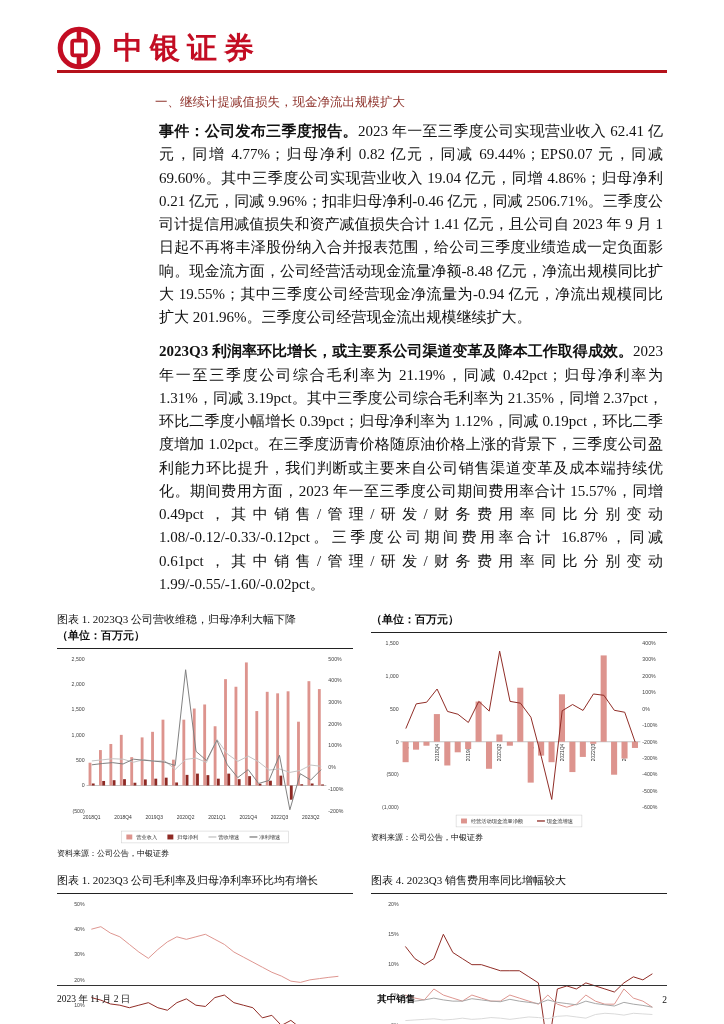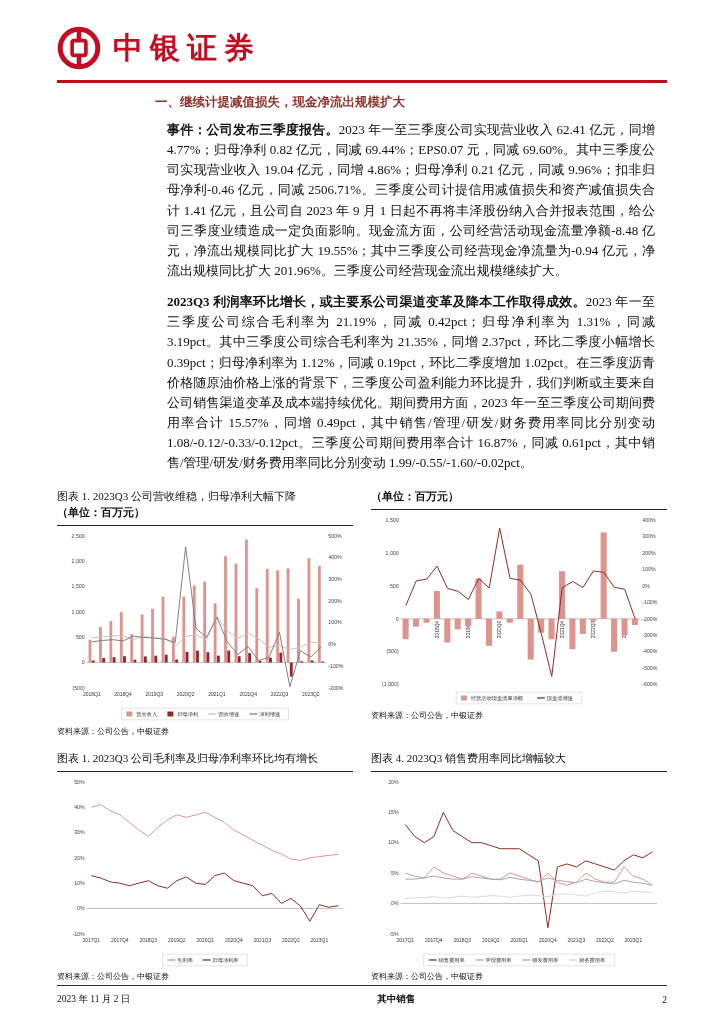--- a/index.html
+++ b/index.html
@@ -1,25 +1,25 @@
 <!DOCTYPE html>
 <html><head>
 <meta charset="utf-8">
 <style>
   html,body{margin:0;padding:0;background:#e9e9e9;}
   .page{width:724px;height:1024px;position:relative;background:#fff;margin:0 auto;
         font-family:"Liberation Serif","DejaVu Serif",serif;color:#111;overflow:hidden;}
   .header{position:absolute;left:57px;right:57px;top:26px;display:flex;align-items:center;gap:12px;
-          padding-bottom:10px;border-bottom:3px solid #b5121b;}
+          border-bottom:3px solid #b5121b;}
   .logo{width:44px;height:44px;flex:0 0 auto;}
   .brand{font-size:30px;font-weight:bold;color:#c30d23;letter-spacing:7px;line-height:1;}
   .content{position:absolute;left:57px;right:57px;top:94px;}
   .text-block{margin-left:98px;}
-  h2.section{font-size:12.5px;color:#8f332c;margin:0 0 9px;font-weight:bold;}
-  p.para{font-size:13px;line-height:1.55;text-align:justify;margin:0 12px 11px;}
+  h2.section{font-size:12.5px;color:#8f332c;margin:0 0 9px;font-weight:normal;}
+  p.para{font-size:15px;line-height:1.55;text-align:justify;margin:0 4px 11px;}
   .lead{font-weight:bold;}
   .figures{display:grid;grid-template-columns:1fr 1fr;column-gap:18px;row-gap:14px;margin-top:16px;}
   figure.fig{margin:0;}
   .fig-title{font-size:11px;font-weight:normal;line-height:1.45;}
   .fig-unit{font-size:11px;font-weight:bold;line-height:1.45;}
   .fig-unit:empty{display:none;}
   .fig-rule{border-top:1.2px solid #222;margin:4px 0 2px;}
   svg.chart{width:100%;display:block;font-family:"Liberation Sans","DejaVu Sans",sans-serif;}
   .fig-source{font-size:8px;margin-top:2px;}
   .footer{position:absolute;left:57px;right:57px;bottom:18px;border-top:1px solid #333;

